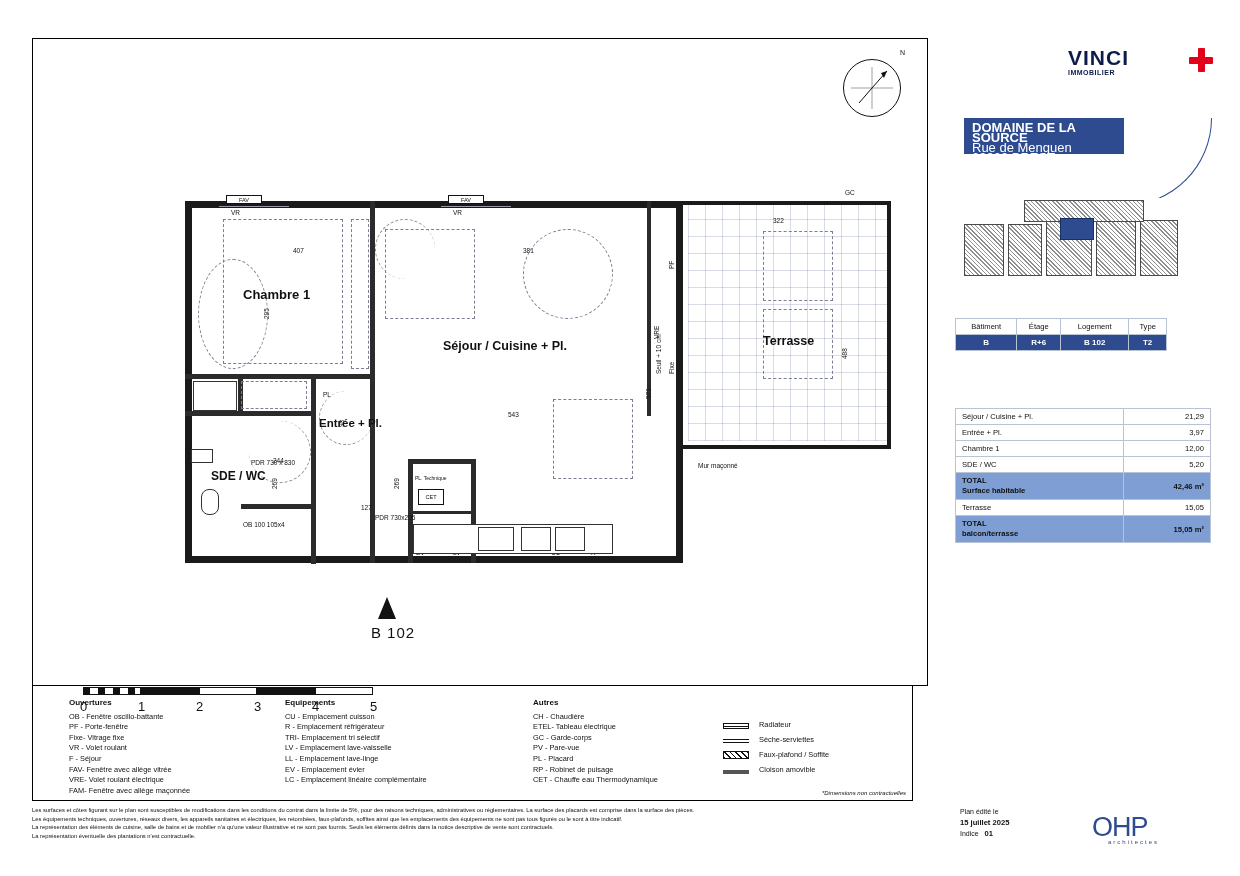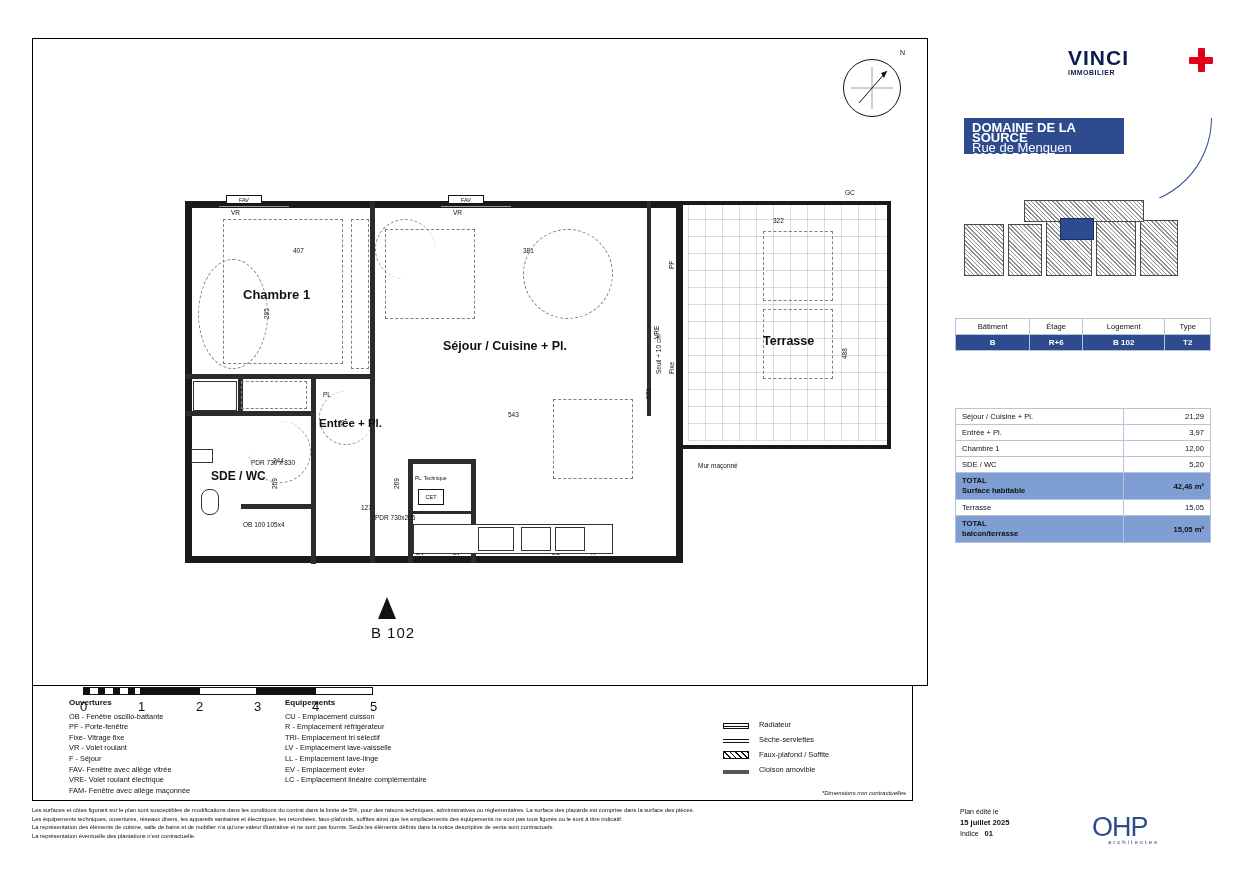--- a/index.html
+++ b/index.html
@@ -136,21 +136,21 @@
     background:#fff;
   }
   #mini-plan .blk {
     position:absolute; background:
       repeating-linear-gradient(45deg,#8f8f8f 0 1px, #ffffff 1px 3px);
     border:1px solid #4a4a4a;
   }
   #mini-plan .hi { position:absolute; background:#2d4b8e; border:1px solid #16305f; }
 
   
-  #info-table { position:absolute; left:955px; top:318px; width:256px; font-size:8px; }
+  #info-table { position:absolute; left:955px; top:318px; width:212px; font-size:8px; }
   #info-table table { border-collapse:collapse; width:100%; }
   #info-table th, #info-table td {
     border:1px solid #b9c3d6; text-align:center; padding:3px 2px; font-weight:normal;
   }
   #info-table th { font-size:7.6px; }
   #info-table tbody td { background:#2d4b8e; color:#fff; font-weight:bold; font-size:8px; }
 
   
   #surf-table { position:absolute; left:955px; top:408px; width:256px; font-size:7.6px; }
   #surf-table table { border-collapse:collapse; width:100%; }
@@ -323,20 +323,30 @@
     <div class="hdr">Equipements</div>
     <div>CU -  Emplacement cuisson</div>
     <div>R   -  Emplacement réfrigérateur</div>
     <div>TRI-  Emplacement tri sélectif</div>
     <div>LV -  Emplacement lave-vaisselle</div>
     <div>LL -  Emplacement lave-linge</div>
     <div>EV -  Emplacement évier</div>
     <div>LC -  Emplacement linéaire complémentaire</div>
   </div>
 
+  <div class="col" style="left:500px; width:190px;">
+    <div class="hdr">Autres</div>
+    <div>CH  -  Chaudière</div>
+    <div>ETEL- Tableau électrique</div>
+    <div>GC  -  Garde-corps</div>
+    <div>PV  -  Pare-vue</div>
+    <div>PL  -  Placard</div>
+    <div>RP  -  Robinet de puisage</div>
+    <div>CET -  Chauffe eau Thermodynamique</div>
+  </div>
 
   <div class="sym-col">
     <div class="sym-row">
       <span class="sym">
           <span class="sym-radiator"></span>
         </span>
       <span>Radiateur</span>
     </div>
     <div class="sym-row">
       <span class="sym">

